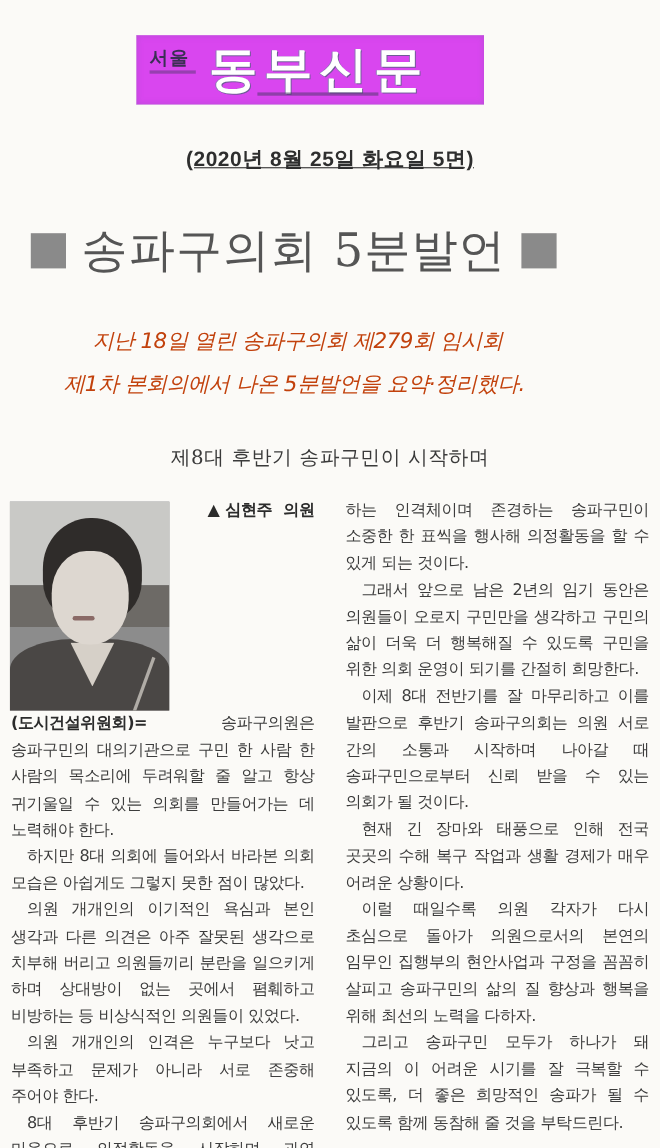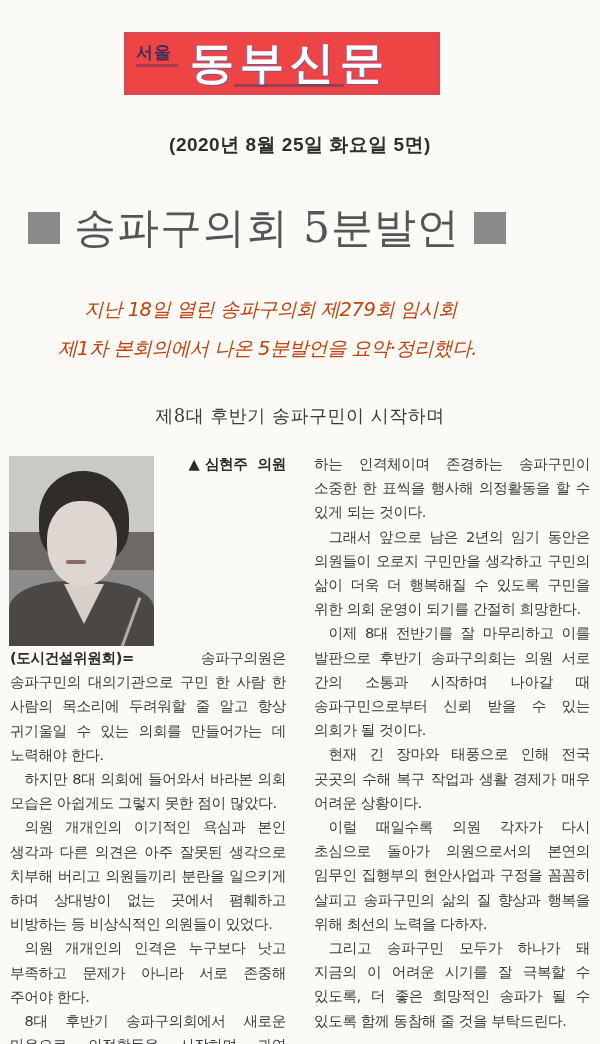--- a/index.html
+++ b/index.html
@@ -11,21 +11,21 @@
     body {
       position: relative;
       font-family: "DejaVu Sans", "Liberation Sans", sans-serif;
       color: #3d3d3d;
     }
     
     .masthead {
       position: absolute;
       left: 124px; top: 32px;
       width: 316px; height: 63px;
-      background: #ef4444;
+      background: #d946ef;
       box-shadow: inset 0 0 6px rgba(120,90,170,0.35);
     }
     .masthead .seoul {
       position: absolute;
       left: 12px; top: 9px;
       font-size: 17px; font-weight: bold;
       color: #3b2f55;
       letter-spacing: 1px;
     }
     .masthead .seoul-sub {
@@ -51,20 +51,21 @@
     }
     
     .dateline {
       position: absolute;
       left: 0; top: 132px; width: 600px;
       text-align: center;
       font-family: "Liberation Sans", sans-serif;
       font-size: 19px; font-weight: bold;
       color: #2e2e2e;
       letter-spacing: 0.5px;
+      text-decoration: underline;
     }
     
     .headline {
       position: absolute;
       left: 0; top: 200px; width: 534px;
       display: flex; justify-content: center; align-items: center;
       gap: 14px;
     }
     .headline .sq {
       width: 32px; height: 32px;

